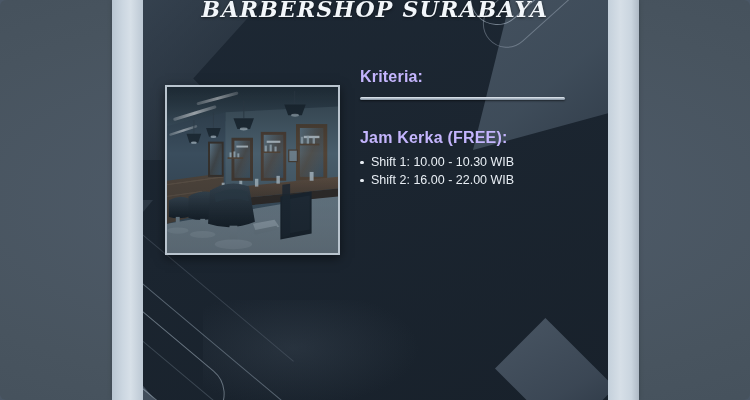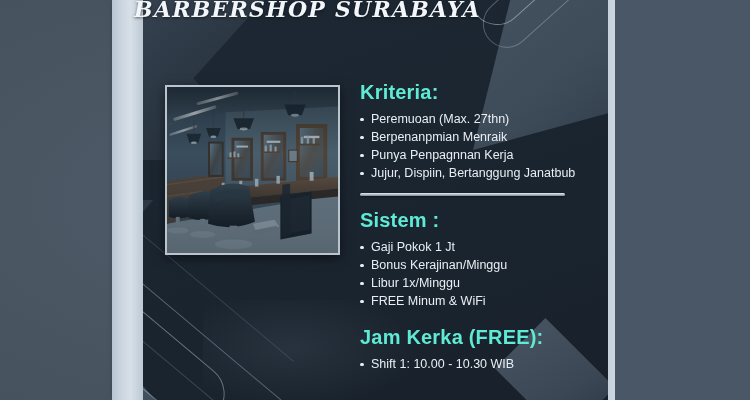--- a/index.html
+++ b/index.html
@@ -2,21 +2,21 @@
 <html><head>
 <meta charset="utf-8">
 <style>
   html,body{margin:0;padding:0;}
   body{
     width:750px;height:400px;overflow:hidden;
     background:#4a5766;
     font-family:"Liberation Sans", sans-serif;
     position:relative;
   }
-  #stage{position:absolute;inset:0;width:615px;height:400px;overflow:hidden;}
+  #stage{position:absolute;inset:0;width:750px;height:400px;overflow:hidden;border-radius:6px;}
 
   
   .outer-bg{
     position:absolute;inset:0;
     background:
       radial-gradient(120% 90% at 50% 50%, #505d6c 0%, #48545f 55%, #414d58 100%);
   }
 
   
   .edge-bar{position:absolute;top:0;bottom:0;width:31px;}
@@ -134,22 +134,22 @@
     background:#2c3a45;
   }
   .photo{position:absolute;inset:0;overflow:hidden;}
   .photo svg{display:block;width:100%;height:100%;}
 
   
   .content{
     position:absolute;left:360px;top:68px;width:240px;
   }
   .sec-head{
-    font-size:20px;font-weight:700;color:#5eead4;
-    margin:13px 0 6px 0;letter-spacing:.2px;
+    font-size:16px;font-weight:700;color:#c4b5fd;
+    margin:0 0 6px 0;letter-spacing:.2px;
   }
   .sec-head.t2{margin-top:0;}
   ul.blist{list-style:none;margin:0;padding:0;}
   ul.blist li{
     position:relative;
     padding-left:11px;
     font-size:12.5px;
     line-height:18px;
     color:#e8eef4;
     white-space:nowrap;
@@ -350,44 +350,30 @@
         <rect x="0" y="0" width="175" height="170" fill="#2a4a63" opacity=".22"></rect>
         <rect x="0" y="0" width="175" height="170" fill="url(#vign)"></rect>
       </svg>
     </div>
   </div>
 
   <div class="content">
 
     <div class="blk">
       <div class="sec-head">Kriteria:</div>
-      <ul class="blist">
-        <li>Peremuoan (Max. 27thn)</li>
-        <li>Berpenanpmian Menraik</li>
-        <li>Punya Penpagnnan Kerja</li>
-        <li>Jujur, Dispiin, Bertanggung Janatbub</li>
-      </ul>
     </div>
 
     <div class="divider"></div>
 
-    <div class="blk">
-      <div class="sec-head t2">Sistem :</div>
-      <ul class="blist">
-        <li>Gaji Pokok 1 Jt</li>
-        <li>Bonus Kerajinan/Minggu</li>
-        <li>Libur 1x/Minggu</li>
-        <li>FREE Minum &amp; WiFi</li>
-      </ul>
-    </div>
 
     <div class="gap-b"></div>
 
     <div class="blk">
       <div class="sec-head t2">Jam Kerka (FREE):</div>
       <ul class="blist">
         <li>Shift 1: 10.00 - 10.30 WIB</li>
+        <li>Shift 2: 16.00 - 22.00 WIB</li>
       </ul>
     </div>
 
   </div>
 
 </div>
 
 </body></html>

